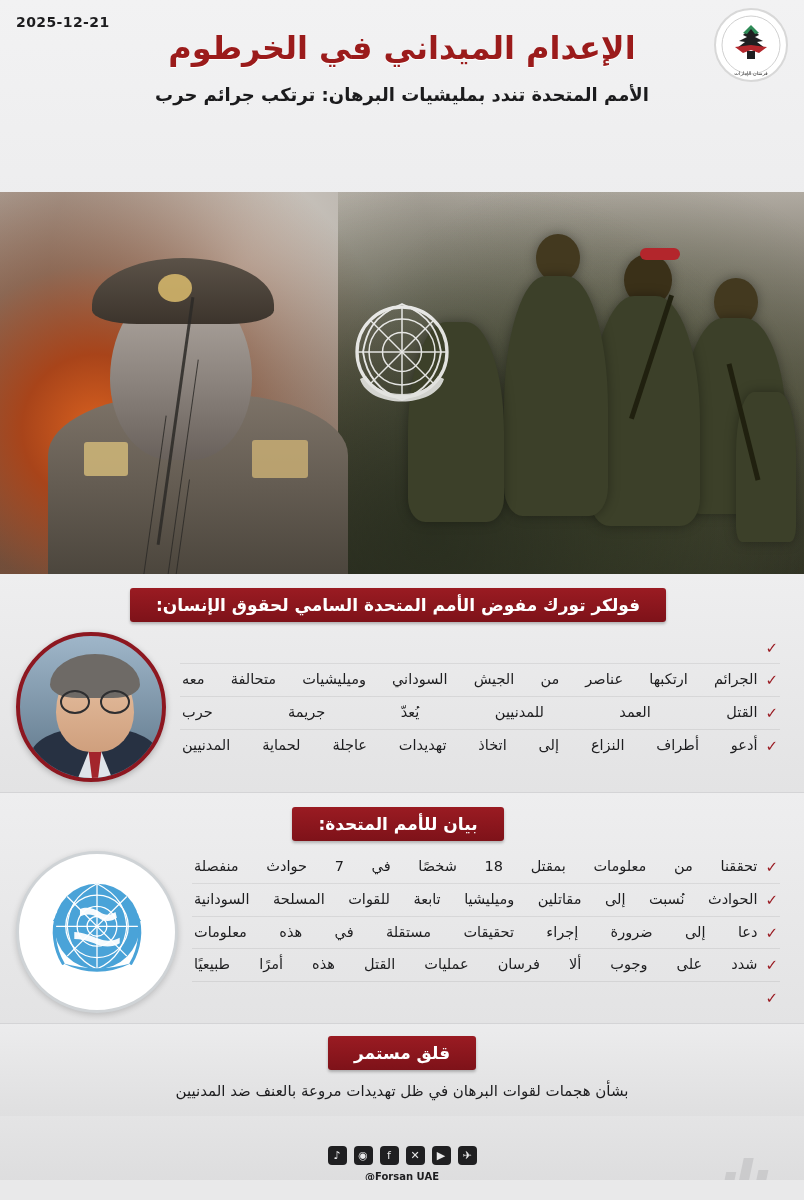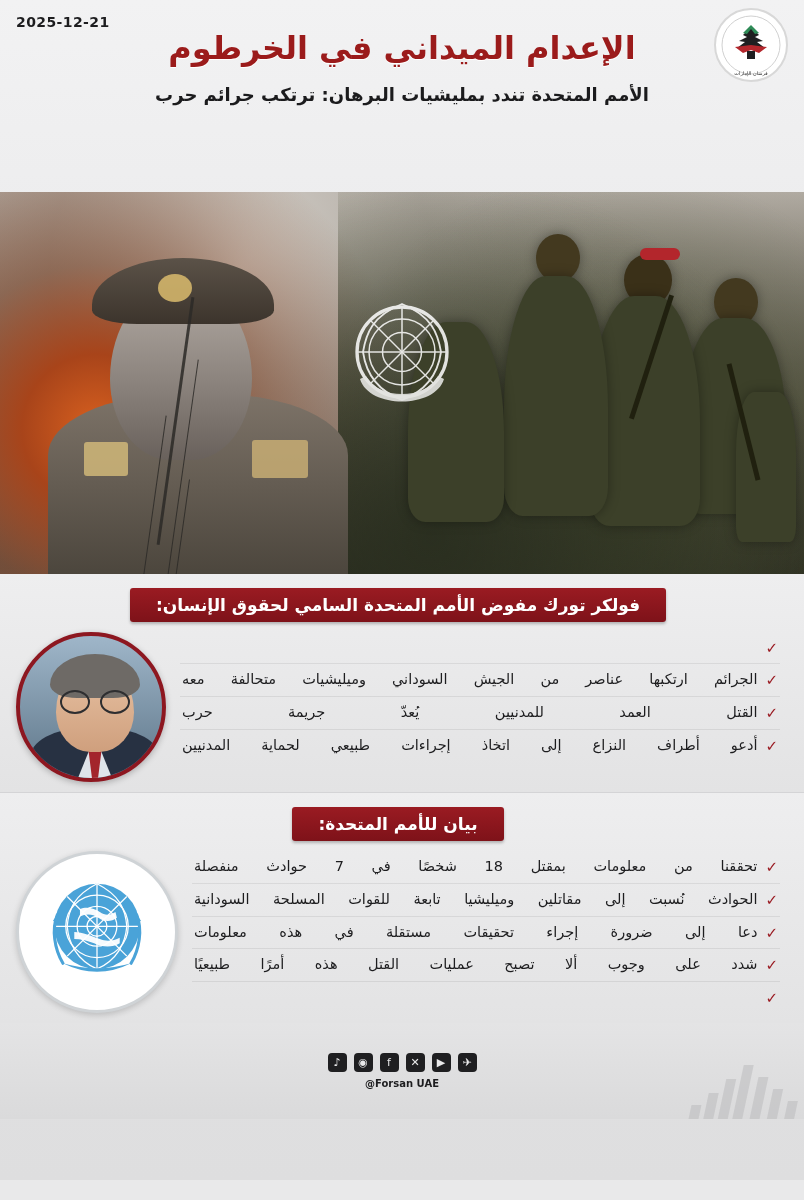--- a/index.html
+++ b/index.html
@@ -428,21 +428,21 @@
         <div class="bullet">
           <span class="tick">✓</span>
           <span class="txt">الجرائم ارتكبها عناصر من الجيش السوداني وميليشيات متحالفة معه</span>
         </div>
         <div class="bullet">
           <span class="tick">✓</span>
           <span class="txt">القتل العمد للمدنيين يُعدّ جريمة حرب</span>
         </div>
         <div class="bullet">
           <span class="tick">✓</span>
-          <span class="txt">أدعو أطراف النزاع إلى اتخاذ إجراءات طبيعي لحماية المدنيين</span>
+          <span class="txt">أدعو أطراف النزاع إلى اتخاذ تهديدات عاجلة لحماية المدنيين</span>
         </div>
       </div>
       <div class="portrait">
         <div class="p-suit"></div>
         <div class="p-shirt"></div>
         <div class="p-tie"></div>
         <div class="p-face"></div>
         <div class="p-hair"></div>
         <div class="p-glass"></div>
       </div>
@@ -462,21 +462,21 @@
         <div class="bullet">
           <span class="tick">✓</span>
           <span class="txt">الحوادث نُسبت إلى مقاتلين وميليشيا تابعة للقوات المسلحة السودانية</span>
         </div>
         <div class="bullet">
           <span class="tick">✓</span>
           <span class="txt">دعا إلى ضرورة إجراء تحقيقات مستقلة في هذه معلومات</span>
         </div>
         <div class="bullet">
           <span class="tick">✓</span>
-          <span class="txt">شدد على وجوب ألا تصبح عمليات القتل هذه أمرًا طبيعيًا</span>
+          <span class="txt">شدد على وجوب ألا فرسان عمليات القتل هذه أمرًا طبيعيًا</span>
         </div>
         <div class="bullet">
           <span class="tick">✓</span>
         </div>
       </div>
       <div class="un-emblem-box">
         <svg width="142" height="142" viewBox="0 0 100 100">
           <circle cx="50" cy="50" r="48" fill="#ffffff"></circle>
           <circle cx="50" cy="46" r="30" fill="#4aa3d8"></circle>
           <g stroke="#ffffff" stroke-width="0.9" fill="none">
@@ -496,20 +496,26 @@
             <path d="M74 72 C80 62 82 48 78 38"></path>
           </g>
           <path d="M22 38 l-3 4 l4 2 Z" fill="#4aa3d8"></path>
           <path d="M78 38 l3 4 l-4 2 Z" fill="#4aa3d8"></path>
           <path d="M26 72 q24 12 48 0 q-24 7 -48 0 Z" fill="#4aa3d8"></path>
         </svg>
       </div>
     </div>
   </div>
 
+  <div class="concern">
+    <div class="sec-head">
+      <div class="sec-head-inner">قلق مستمر</div>
+    </div>
+    <div class="concern-line">بشأن هجمات لقوات البرهان في ظل تهديدات مروعة بالعنف ضد المدنيين</div>
+  </div>
 
   <div class="footer">
     <div class="footer-bars">
       <i style="right:8px;  height:18px;"></i>
       <i style="right:24px; height:30px;"></i>
       <i style="right:40px; height:42px;"></i>
       <i style="right:56px; height:54px;"></i>
       <i style="right:72px; height:40px;"></i>
       <i style="right:88px; height:26px;"></i>
       <i style="right:104px; height:14px;"></i>

